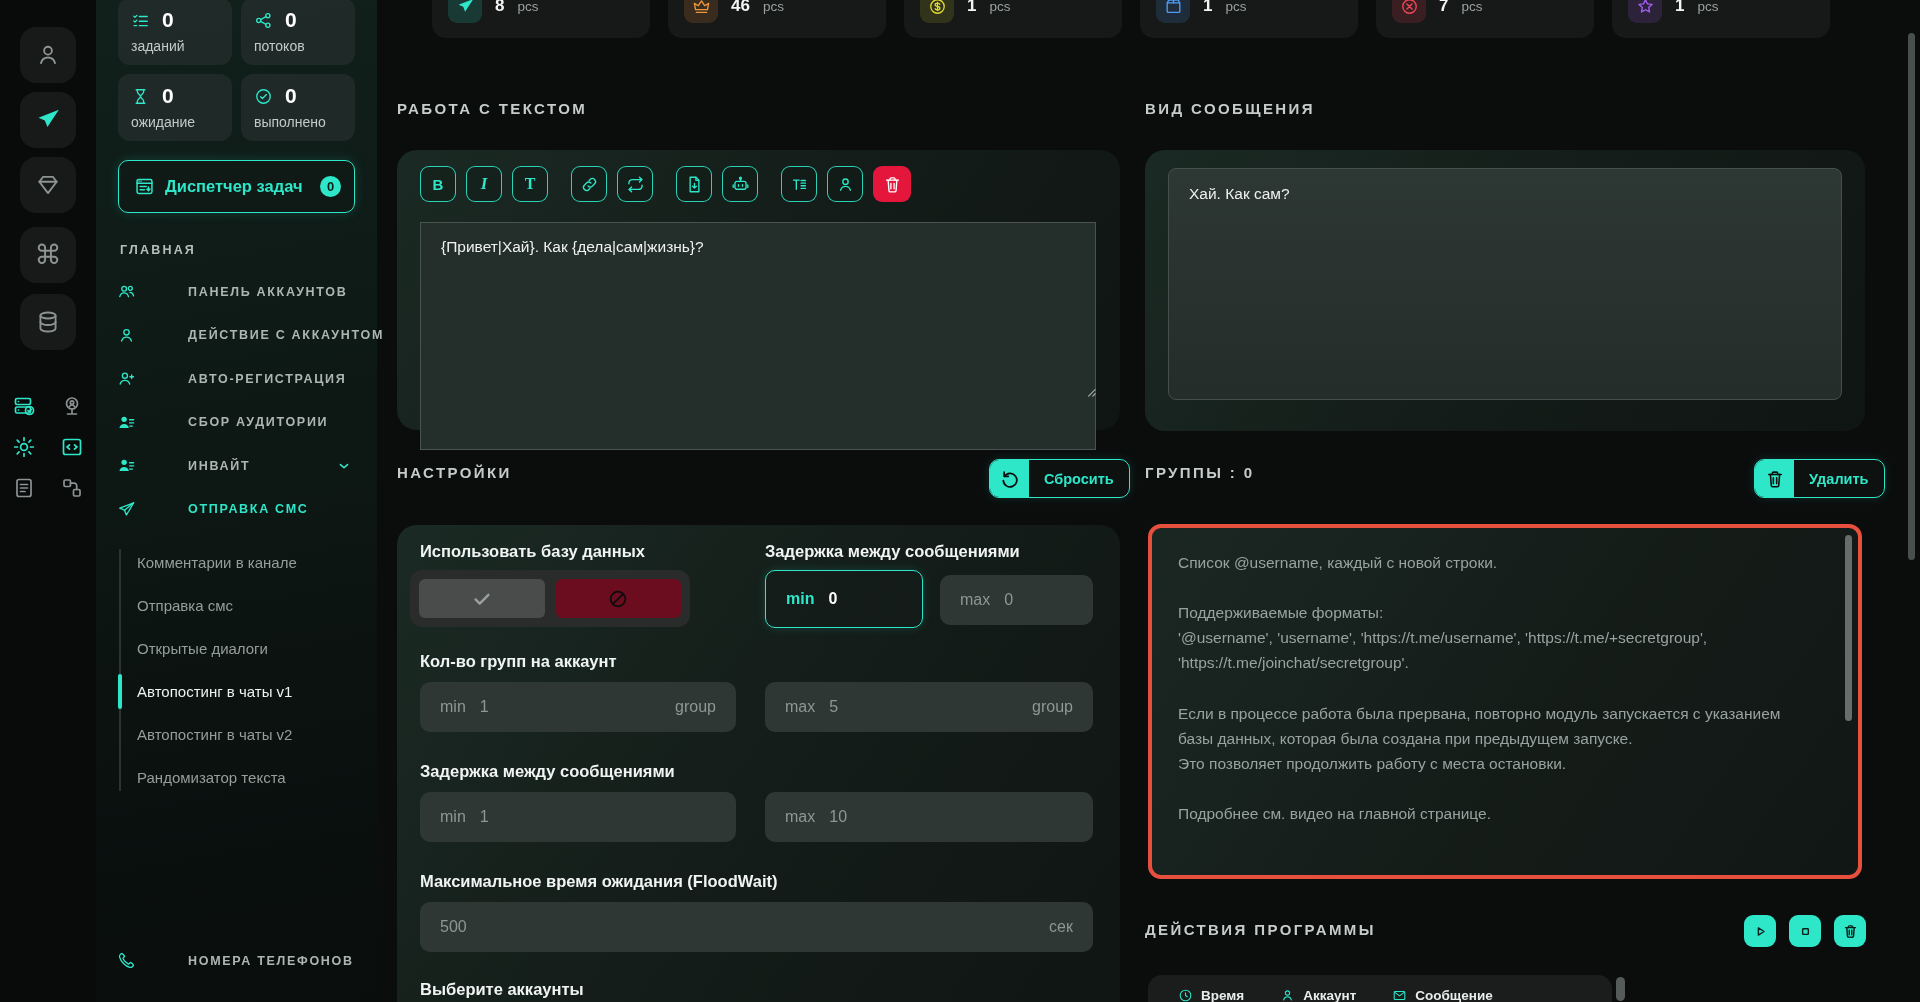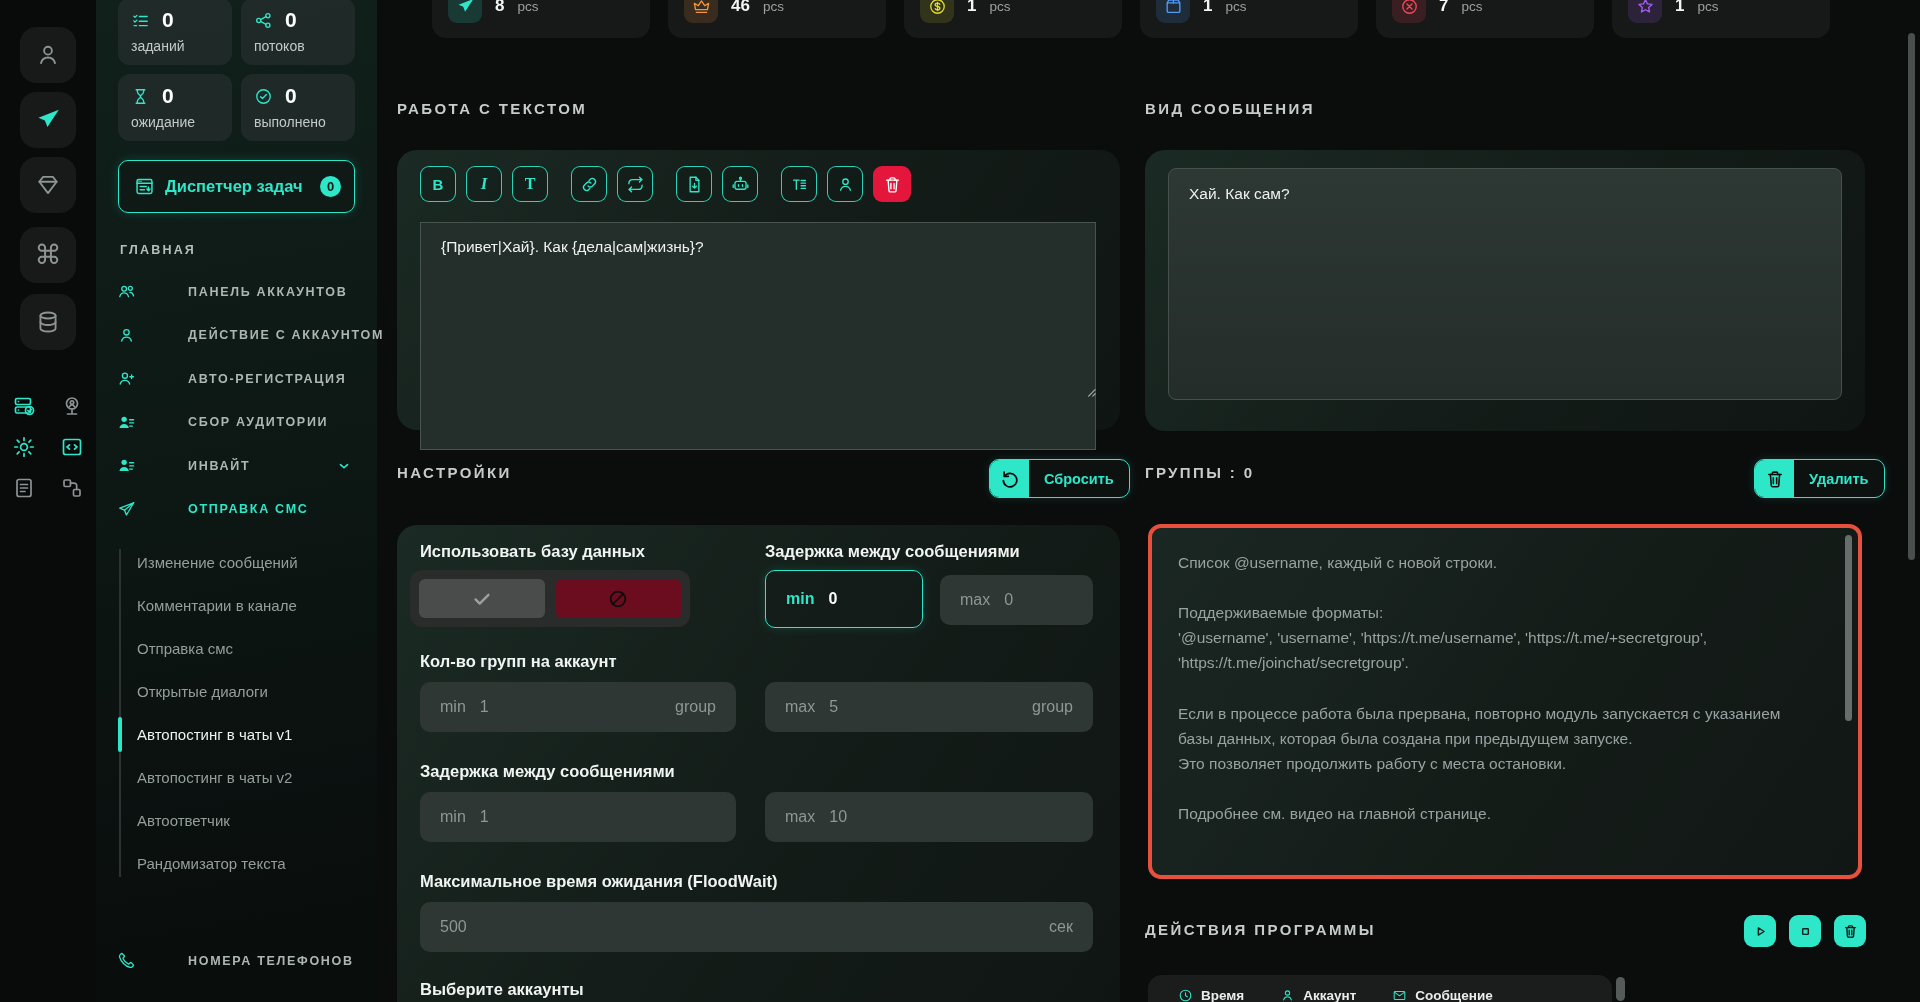--- a/index.html
+++ b/index.html
@@ -302,39 +302,33 @@
           </svg>
         <span class="nav-label">ОТПРАВКА СМС</span>
         <svg class="ic nav-chev" viewBox="0 0 24 24" style="stroke-width:2.8">
             <path d="M6 14.5l6-5.5 6 5.5"></path>
           </svg>
       </div>
     </div>
 
     <div class="submenu">
       <div class="sub-item">
-          <span>Изменение сообщений</span>
-        </div>
-      <div class="sub-item">
           <span>Комментарии в канале</span>
         </div>
       <div class="sub-item">
           <span>Отправка смс</span>
         </div>
       <div class="sub-item">
           <span>Открытые диалоги</span>
         </div>
       <div class="sub-item active">
           <span>Автопостинг в чаты v1</span>
         </div>
       <div class="sub-item">
           <span>Автопостинг в чаты v2</span>
-        </div>
-      <div class="sub-item">
-          <span>Автоответчик</span>
         </div>
       <div class="sub-item">
           <span>Рандомизатор текста</span>
         </div>
     </div>
 
     <div class="nav-item bottom">
       <svg class="ic nav-ic" viewBox="0 0 24 24">
           <path d="M6.8 3.5l2.4 2.4c.4.4.4 1 0 1.4L7.9 8.6a1 1 0 0 0-.2 1.2 13 13 0 0 0 6.5 6.5c.4.2.9.1 1.2-.2l1.3-1.3c.4-.4 1-.4 1.4 0l2.4 2.4c.4.4.4 1 0 1.4l-1.2 1.2c-.8.8-2 1.1-3.1.8-2.8-.8-5.6-2.5-8-4.9s-4.1-5.2-4.9-8c-.3-1.1 0-2.3.8-3.1l1.2-1.2c.4-.4 1-.4 1.5 0z"></path>
         </svg>

